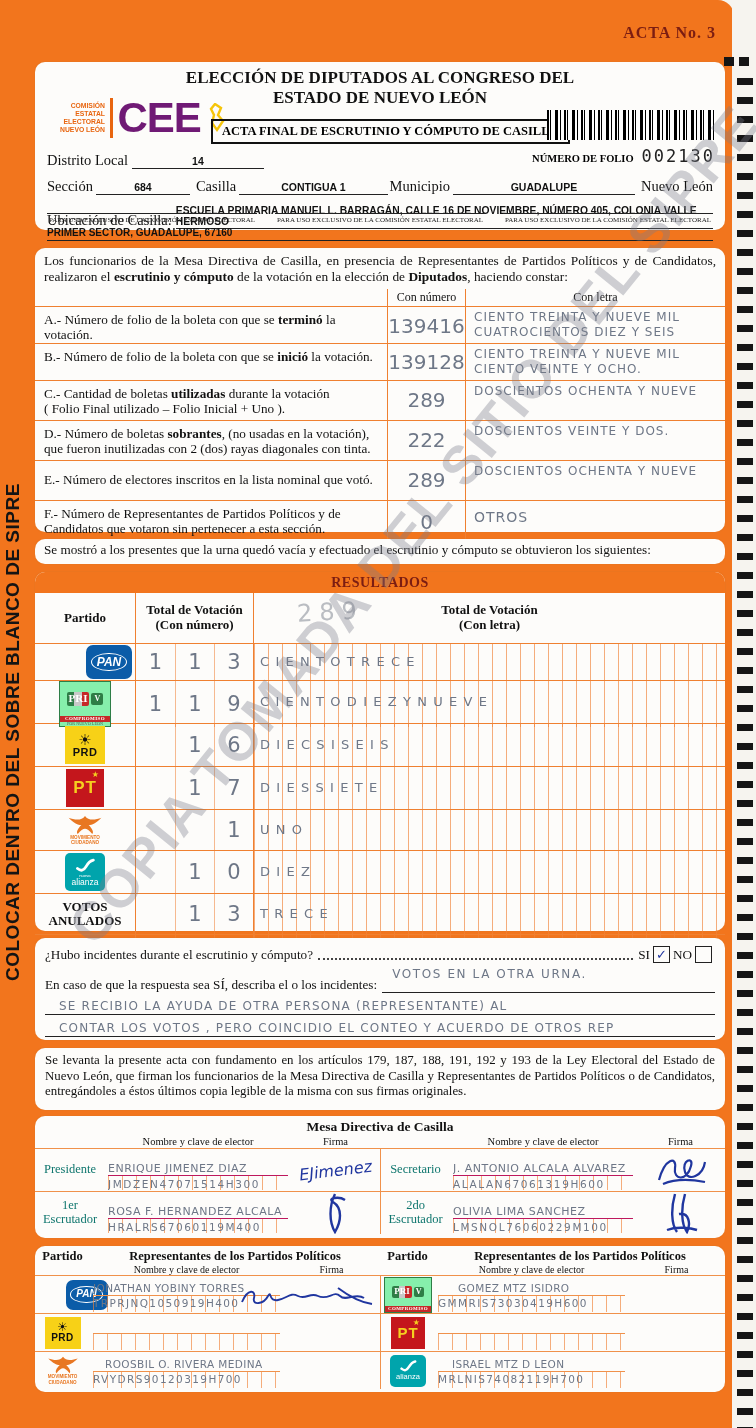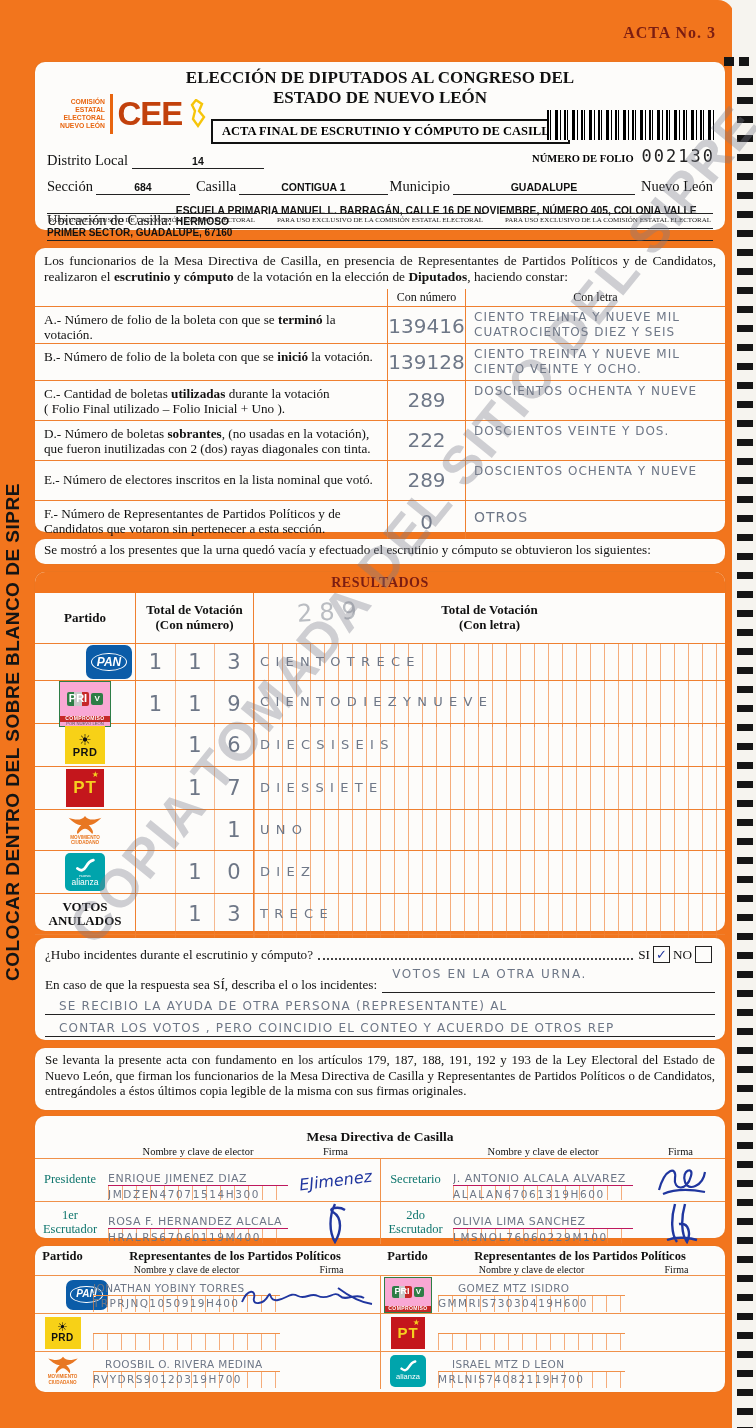--- a/index.html
+++ b/index.html
@@ -23,21 +23,21 @@
   
   .hw{font-family:"DejaVu Sans",sans-serif;color:#6e7787;}
   .pen{color:#20369f;}
   .uline{border-bottom:1.5px solid #222;}
   .ticks{background-image:repeating-linear-gradient(90deg,rgba(240,130,55,.65) 0 1px,transparent 1px 14px);}
   
   .title{position:absolute;left:110px;right:110px;top:6px;text-align:center;font-weight:bold;font-size:17px;line-height:1.15;color:#111;}
   .logo{position:absolute;left:10px;top:32px;display:flex;align-items:center;gap:5px;}
   .logo-org{width:60px;text-align:right;color:#e8650f;font-family:"Liberation Sans",sans-serif;font-weight:bold;font-size:6.8px;line-height:1.15;}
   .logo-div{width:2.5px;height:40px;background:#e8650f;}
-  .logo-cee{font-family:"Liberation Sans",sans-serif;font-weight:bold;font-size:33px;color:#c2410c;letter-spacing:-1px;}
+  .logo-cee{font-family:"Liberation Sans",sans-serif;font-weight:bold;font-size:42px;color:#701a75;letter-spacing:-1px;}
   .subtitle-box{position:absolute;left:176px;top:57px;border:2px solid #111;padding:3px 9px;font-weight:bold;font-size:12.5px;white-space:nowrap;}
   .barcode{position:absolute;right:10px;top:48px;width:168px;height:30px;
     background:repeating-linear-gradient(90deg,#000 0 2px,#fff 2px 3px,#000 3px 4px,#fff 4px 8px,#000 8px 11px,#fff 11px 13px,#000 13px 14px,#fff 14px 17px);}
   .folio{position:absolute;right:10px;top:84px;display:flex;align-items:baseline;gap:8px;}
   .folio-label{font-weight:bold;font-size:10.5px;}
   .folio-val{font-family:"DejaVu Sans Mono",monospace;font-size:17px;letter-spacing:2px;color:#222;}
   .frow{position:absolute;left:12px;right:12px;display:flex;align-items:flex-end;font-size:14.5px;color:#111;}
   .fval{font-family:"Liberation Sans",sans-serif;font-size:10.5px;font-weight:600;text-align:center;border-bottom:1.5px solid #222;padding:0 6px 1px;}
   .excl{position:absolute;left:12px;right:12px;bottom:6px;display:flex;justify-content:space-between;gap:18px;}
   .excl div{flex:1;border-top:1.5px solid #222;text-align:center;font-size:7px;padding-top:2px;color:#222;}
@@ -58,21 +58,21 @@
   .ncell{border-left:1.5px solid #ef8030;display:grid;grid-template-columns:1fr 1fr 1fr;}
   .ncell span{display:flex;align-items:center;justify-content:center;font-size:21px;border-left:1px solid rgba(240,130,55,.55);}
   .ncell span:first-child{border-left:none;}
   .lcell{border-left:1.5px solid #ef8030;font-size:13px;letter-spacing:6.3px;line-height:36px;padding-left:6px;white-space:nowrap;overflow:hidden;}
   .vlabel{font-weight:bold;font-size:13px;text-align:center;line-height:1.1;color:#111;display:flex;flex-direction:column;justify-content:center;}
   .pencil{position:absolute;left:262px;top:26px;font-size:24px;letter-spacing:7px;color:rgba(120,125,138,.5);transform:rotate(-3deg);}
   
   .lg{display:flex;align-items:center;justify-content:center;margin-left:48px;}
   .lg-pan{width:46px;height:34px;background:#0b5ca8;border-radius:7px;}
   .lg-pan b{color:#fff;border:1.6px solid #fff;border-radius:50%;font-family:"Liberation Sans",sans-serif;font-style:italic;font-size:12px;padding:2px 5px;}
-  .lg-pri{width:50px;height:44px;border:1px solid #2e7d46;background:#f9a8d4;display:flex;flex-direction:column;font-family:Liberation Sans, sans-serif;}
+  .lg-pri{width:50px;height:44px;border:1px solid #2e7d46;background:#86efac;display:flex;flex-direction:column;font-family:Liberation Serif, serif;}
   .lg-pri .top{flex:1;display:flex;align-items:center;justify-content:center;gap:2px;}
   .lg-pri .pri-txt{font-weight:bold;font-size:11px;color:#fff;background:linear-gradient(90deg,#2e7d46 33%,#c8c8c8 33% 66%,#c62828 66%);padding:1px 2px;border-radius:2px;}
   .lg-pri .verde{width:12px;height:12px;background:#2e7d46;color:#fff;font-size:8px;font-weight:bold;display:flex;align-items:center;justify-content:center;border-radius:2px;}
   .lg-pri .comp{background:#c62828;color:#fff;font-size:5px;font-weight:bold;text-align:center;letter-spacing:.4px;}
   .lg-pri .pnl{font-size:4.2px;color:#555;text-align:center;}
   .lg-prd{width:40px;height:38px;background:#f7d117;display:flex;flex-direction:column;align-items:center;justify-content:center;font-family:"Liberation Sans",sans-serif;}
   .lg-prd .sun{font-size:15px;line-height:1;color:#111;}
   .lg-prd b{font-size:11px;color:#111;letter-spacing:.5px;}
   .lg-pt{width:38px;height:38px;background:#c4161c;display:flex;align-items:center;justify-content:center;position:relative;font-family:"Liberation Sans",sans-serif;}
   .lg-pt b{color:#f5d020;font-size:17px;letter-spacing:1px;}
@@ -84,21 +84,21 @@
   .lg-al .al-n{color:#fff;font-size:4.2px;line-height:1;}
   
   .iq{display:flex;align-items:flex-end;padding:8px 10px 0;font-size:13.2px;color:#111;}
   .leader{flex:1;border-bottom:2px dotted #444;margin:0 5px 3px;}
   .chk{width:15px;height:15px;border:1.6px solid #222;margin:0 3px;display:flex;align-items:center;justify-content:center;font-size:13px;}
   .iline{margin:4px 10px 0;display:flex;align-items:flex-end;font-size:13.2px;color:#111;}
   .ifree{margin:6px 10px 0;border-bottom:1.5px solid #222;font-size:12px;letter-spacing:1.2px;padding:0 4px 1px 14px;}
   
   .legal{padding:5px 10px;font-size:12.9px;line-height:1.22;text-align:justify;color:#111;}
   
-  .mtitle{text-align:center;font-weight:bold;font-size:13.5px;padding-top:13px;color:#111;}
+  .mtitle{text-align:center;font-weight:bold;font-size:13.5px;padding-top:3px;color:#111;}
   .mhead,.mrow{display:grid;grid-template-columns:70px 186px 89px 70px 186px 89px;}
   .mhead div{font-size:10.5px;text-align:center;color:#111;padding:1px 0;}
   .mrow{border-top:1.2px solid #f0914a;}
   .mrole{display:flex;flex-direction:column;align-items:center;justify-content:center;font-size:12.5px;color:#0f766e;text-align:center;line-height:1.1;}
   .mname{padding:2px 3px 1px;display:flex;flex-direction:column;justify-content:flex-end;}
   .mname .nm{font-size:11px;letter-spacing:.5px;border-bottom:1px solid #be185d;white-space:nowrap;overflow:hidden;}
   .mname .cl{font-size:10.5px;letter-spacing:1.6px;white-space:nowrap;overflow:hidden;padding-top:2px;}
   .mfirma{position:relative;display:flex;align-items:center;justify-content:center;}
   .sig-text{font-family:"DejaVu Sans",sans-serif;font-style:italic;font-size:16px;color:#20369f;transform:rotate(-7deg);white-space:nowrap;}
   

